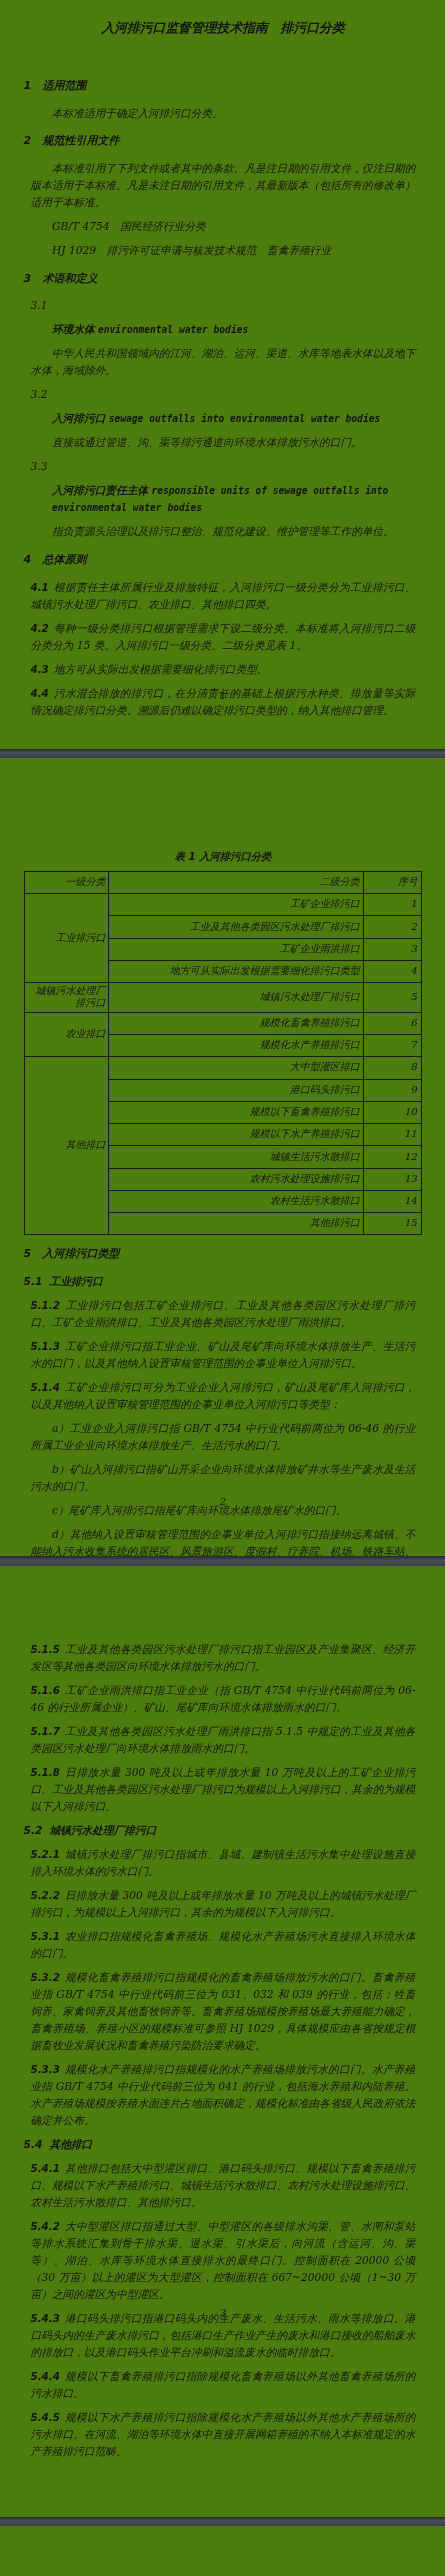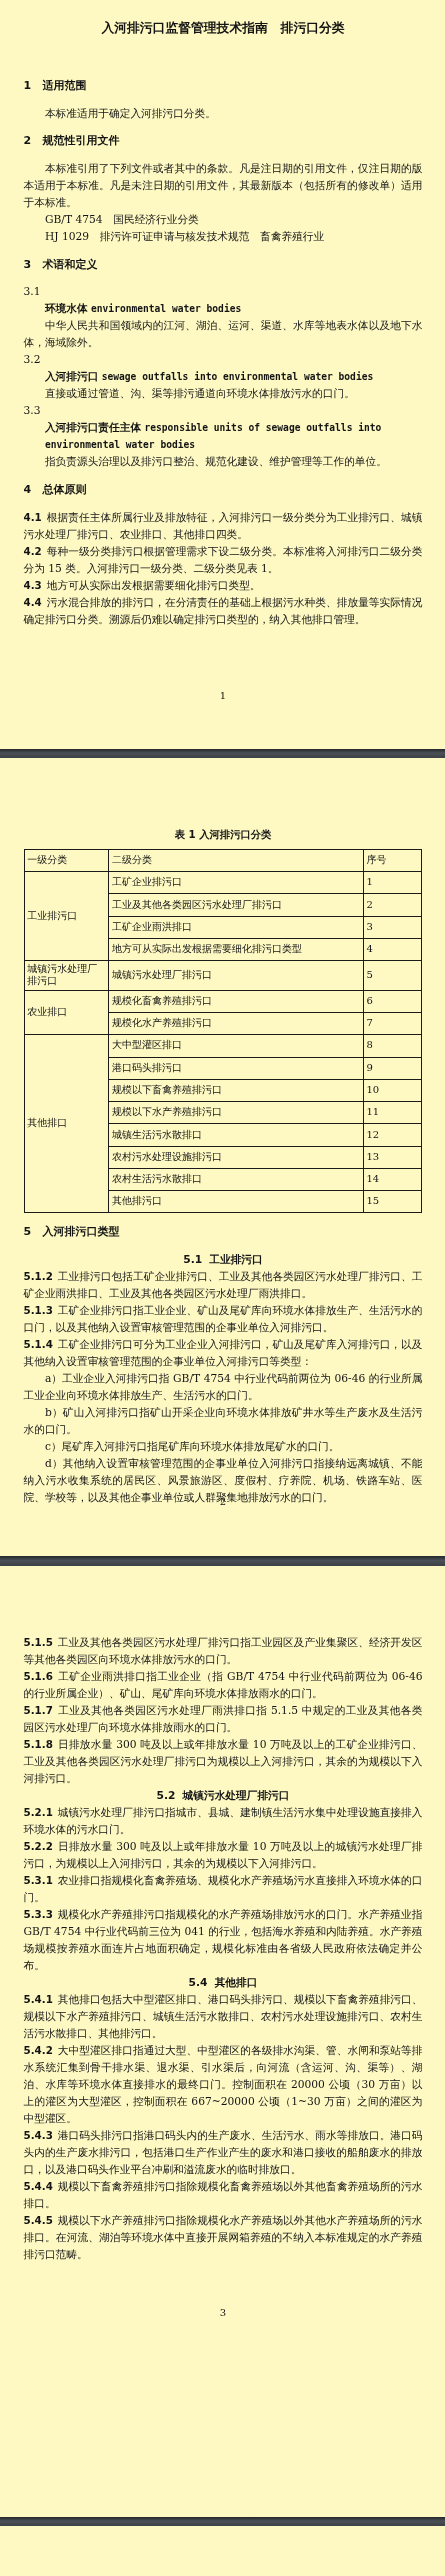--- a/index.html
+++ b/index.html
@@ -8,53 +8,53 @@
     font-family:"DejaVu Serif","Liberation Serif",serif;
     font-size:10.7px;
     color:#141414;
   }
   .doc{width:446px;}
   .page{
     position:relative;
     width:446px;
     box-sizing:border-box;
     padding:0 23.5px;
-    background:#fef9c3;
+    background:#4d7c0f;
     overflow:hidden;
+    font-style:italic;
   }
   .page-sep{
     height:9.2px;
     background:linear-gradient(180deg,#24282c 0%,#4a5056 45%,#3a4045 100%);
   }
   .doc-title{
     font-family:"DejaVu Sans","Liberation Sans",sans-serif;
     font-weight:700;
     font-size:12.8px;
     text-align:center;
     margin:0 0 40px 0;
     padding-top:18.5px;
     line-height:18.5px;
   }
-  p{margin:0;line-height:17px;}
+  p{margin:7px;line-height:17px;}
   .h2{
     font-family:"DejaVu Sans","Liberation Sans",sans-serif;
     font-weight:700;
     font-size:11px;
     margin:10.7px 0;
     line-height:17px;
   }
   .h2 .hnum{margin-right:11.4px;}
   .h2.tight{margin:10px 0 10.7px 0;}
   .h3{
     font-family:"DejaVu Sans","Liberation Sans",sans-serif;
     font-weight:700;
     font-size:10.7px;
     margin:0;
     line-height:17px;
-    text-align:center;
   }
   .h3 .hnum{margin-right:7.1px;}
   .para{text-indent:2em;text-align:justify;}
   .ref{padding-left:2em;}
   .tnum{line-height:17px;}
   .term{padding-left:2em;}
   .term .term-zh{
     font-family:"DejaVu Sans","Liberation Sans",sans-serif;
     font-weight:700;
   }
@@ -86,21 +86,21 @@
     line-height:17px;
   }
   table.t1{
     border-collapse:collapse;
     width:398px;
     border:1.4px solid #1a1a1a;
     font-size:10px;
   }
   .t1 th,.t1 td{
     border:0.7px solid #1a1a1a;
-    text-align:left;
+    text-align:right;
     vertical-align:middle;
     font-weight:normal;
     padding:1.4px 2.8px;
     height:18.5px;
     line-height:12.8px;
   }
   .footnote-sep{
     height:1.4px;
     background:#84898d;
     width:142px;
@@ -167,21 +167,21 @@
     </p>
     <p class="clause">
       <span class="cnum">4.4</span><span>污水混合排放的排污口，在分清责任的基础上根据污水种类、排放量等实际情况确定排污口分类。溯源后仍难以确定排污口类型的，纳入其他排口管理。</span>
     </p>
 
     <div class="page-num" style="top:690px">1</div>
   </section>
 
   <div class="page-sep"></div>
 
-  <section class="page" style="height:798px;padding-top:68px">
+  <section class="page" style="height:798px;padding-top:90px">
     <p class="caption">表 1 入河排污口分类</p>
 
     <table class="t1">
       <colgroup>
           <col style="width:85px">
           <col style="width:255px">
           <col style="width:58px">
         </colgroup>
       <tbody>
           <tr>
@@ -303,20 +303,23 @@
       <span class="cnum">5.2.1</span><span>城镇污水处理厂排污口指城市、县城、建制镇生活污水集中处理设施直接排入环境水体的污水口门。</span>
     </p>
     <p class="clause">
       <span class="cnum">5.2.2</span><span>日排放水量 300 吨及以上或年排放水量 10 万吨及以上的城镇污水处理厂排污口，为规模以上入河排污口，其余的为规模以下入河排污口。</span>
     </p>
 
     <p class="clause">
       <span class="cnum">5.3.1</span><span>农业排口指规模化畜禽养殖场、规模化水产养殖场污水直接排入环境水体的口门。</span>
     </p>
     <p class="clause">
+      <span class="cnum">5.3.2</span><span>规模化畜禽养殖排污口指规模化的畜禽养殖场排放污水的口门。畜禽养殖业指 GB/T 4754 中行业代码前三位为 031、032 和 039 的行业，包括：牲畜饲养、家禽饲养及其他畜牧饲养等。畜禽养殖场规模按养殖场最大养殖能力确定，畜禽养殖场、养殖小区的规模标准可参照 HJ 1029，具体规模应由各省按规定根据畜牧业发展状况和畜禽养殖污染防治要求确定。</span>
+    </p>
+    <p class="clause">
       <span class="cnum">5.3.3</span><span>规模化水产养殖排污口指规模化的水产养殖场排放污水的口门。水产养殖业指 GB/T 4754 中行业代码前三位为 041 的行业，包括海水养殖和内陆养殖。水产养殖场规模按养殖水面连片占地面积确定，规模化标准由各省级人民政府依法确定并公布。</span>
     </p>
 
     <p class="h3">
       <span class="hnum">5.4</span><span>其他排口</span>
     </p>
     <p class="clause">
       <span class="cnum">5.4.1</span><span>其他排口包括大中型灌区排口、港口码头排污口、规模以下畜禽养殖排污口、规模以下水产养殖排污口、城镇生活污水散排口、农村污水处理设施排污口、农村生活污水散排口、其他排污口。</span>
     </p>
     <p class="clause">

